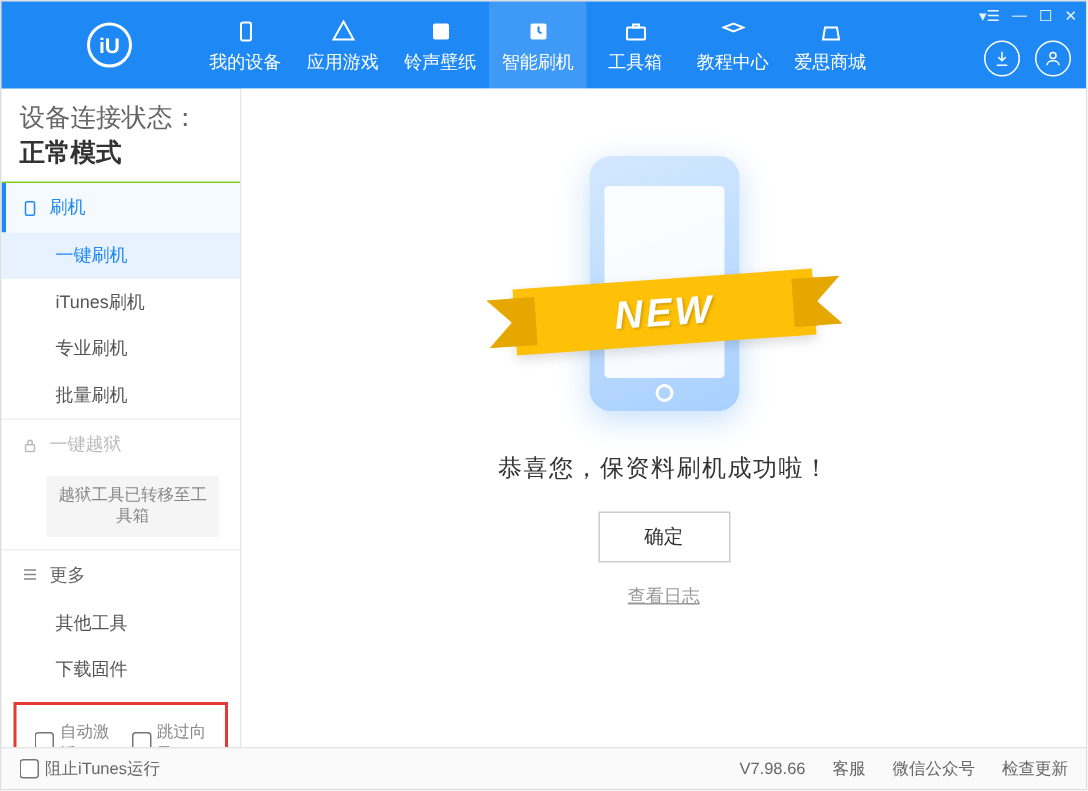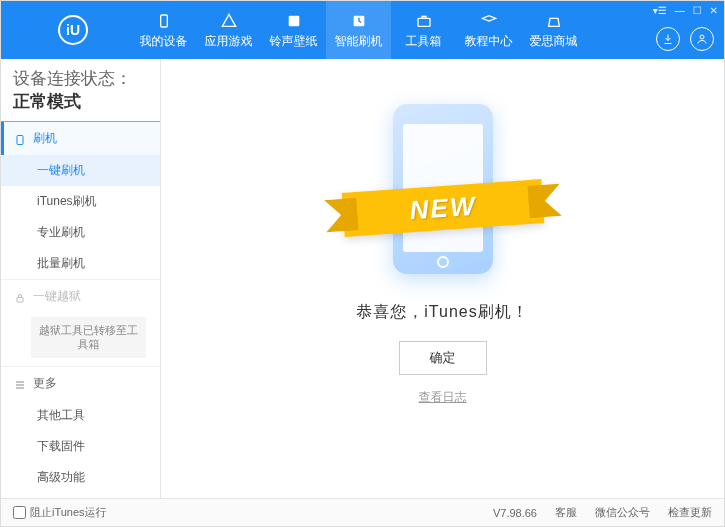--- a/index.html
+++ b/index.html
@@ -25,21 +25,21 @@
 .circle-btn svg { fill: #fff; }
 
 
 .body { flex: 1; display: flex; overflow: hidden; }
 
 
 .sidebar { width: 160px; border-right: 1px solid #e5e5e5; display: flex; flex-direction: column; background: #fff; }
 .conn-status { padding: 8px 12px; font-size: 17px; color: #666; border-bottom: 1px solid #84cc16; }
 .conn-status b { color: #333; }
 .sb-section { border-bottom: 1px solid #f0f0f0; }
-.sb-header { display: flex; align-items: flex-end; padding: 8px 12px; color: #666; font-size: 12px; gap: 6px; }
+.sb-header { display: flex; align-items: center; padding: 8px 12px; color: #666; font-size: 12px; gap: 6px; }
 .sb-header.active { color: #1e88f5; border-left: 3px solid #1e88f5; background: #f5faff; padding-left: 9px; }
 .sb-item { padding: 7px 0 7px 36px; color: #555; font-size: 12px; cursor: pointer; }
 .sb-item.active { background: #e8f2ff; color: #1e88f5; }
 .sb-notice { margin: 4px 14px 8px 30px; padding: 6px; background: #f5f5f5; color: #888; font-size: 11px; text-align: center; line-height: 1.3; }
 .checkbox-row { display: flex; gap: 14px; padding: 10px 12px; border: 2px solid #e53935; margin: 6px 8px; }
 .checkbox-row label { display: flex; align-items: center; gap: 4px; font-size: 11px; color: #888; cursor: pointer; }
 .checkbox-row input { cursor: pointer; }
 
 
 .main { flex: 1; display: flex; flex-direction: column; align-items: center; justify-content: flex-start; padding-top: 35px; background: #fff; position: relative; }
@@ -189,21 +189,20 @@
         <div class="sb-header">
           <span class="sb-icon">
               <svg width="12" height="12" viewBox="0 0 24 24">
                 <path d="M4 6h16M4 12h16M4 18h16" stroke="#888" stroke-width="2"></path>
               </svg>
             </span>
           <span>更多</span>
         </div>
         <div class="sb-item">其他工具</div>
         <div class="sb-item">下载固件</div>
-        <div class="sb-item">高级功能</div>
       </div>
       <div style="flex:1;"></div>
       <div class="checkbox-row">
         <label>
             <input type="checkbox" style="">
             <span>自动激活</span>
           </label>
         <label>
             <input type="checkbox" style="">
             <span>跳过向导</span>
@@ -215,21 +214,21 @@
     <div class="main">
       <div class="illustration">
         <div class="phone-shape">
           <div class="phone-screen"></div>
           <div class="phone-home"></div>
         </div>
         <div class="new-ribbon">
           <span class="new-text">NEW</span>
         </div>
       </div>
-      <div class="success-msg">恭喜您，iTunes刷机！</div>
+      <div class="success-msg">恭喜您，保资料刷机成功啦！</div>
       <button class="ok-btn">确定</button>
       <a class="log-link">查看日志</a>
     </div>
   </div>
 
   <div class="footer">
     <label class="footer-left">
       <input type="checkbox" style="">
         <span>阻止iTunes运行</span>
     </label>

